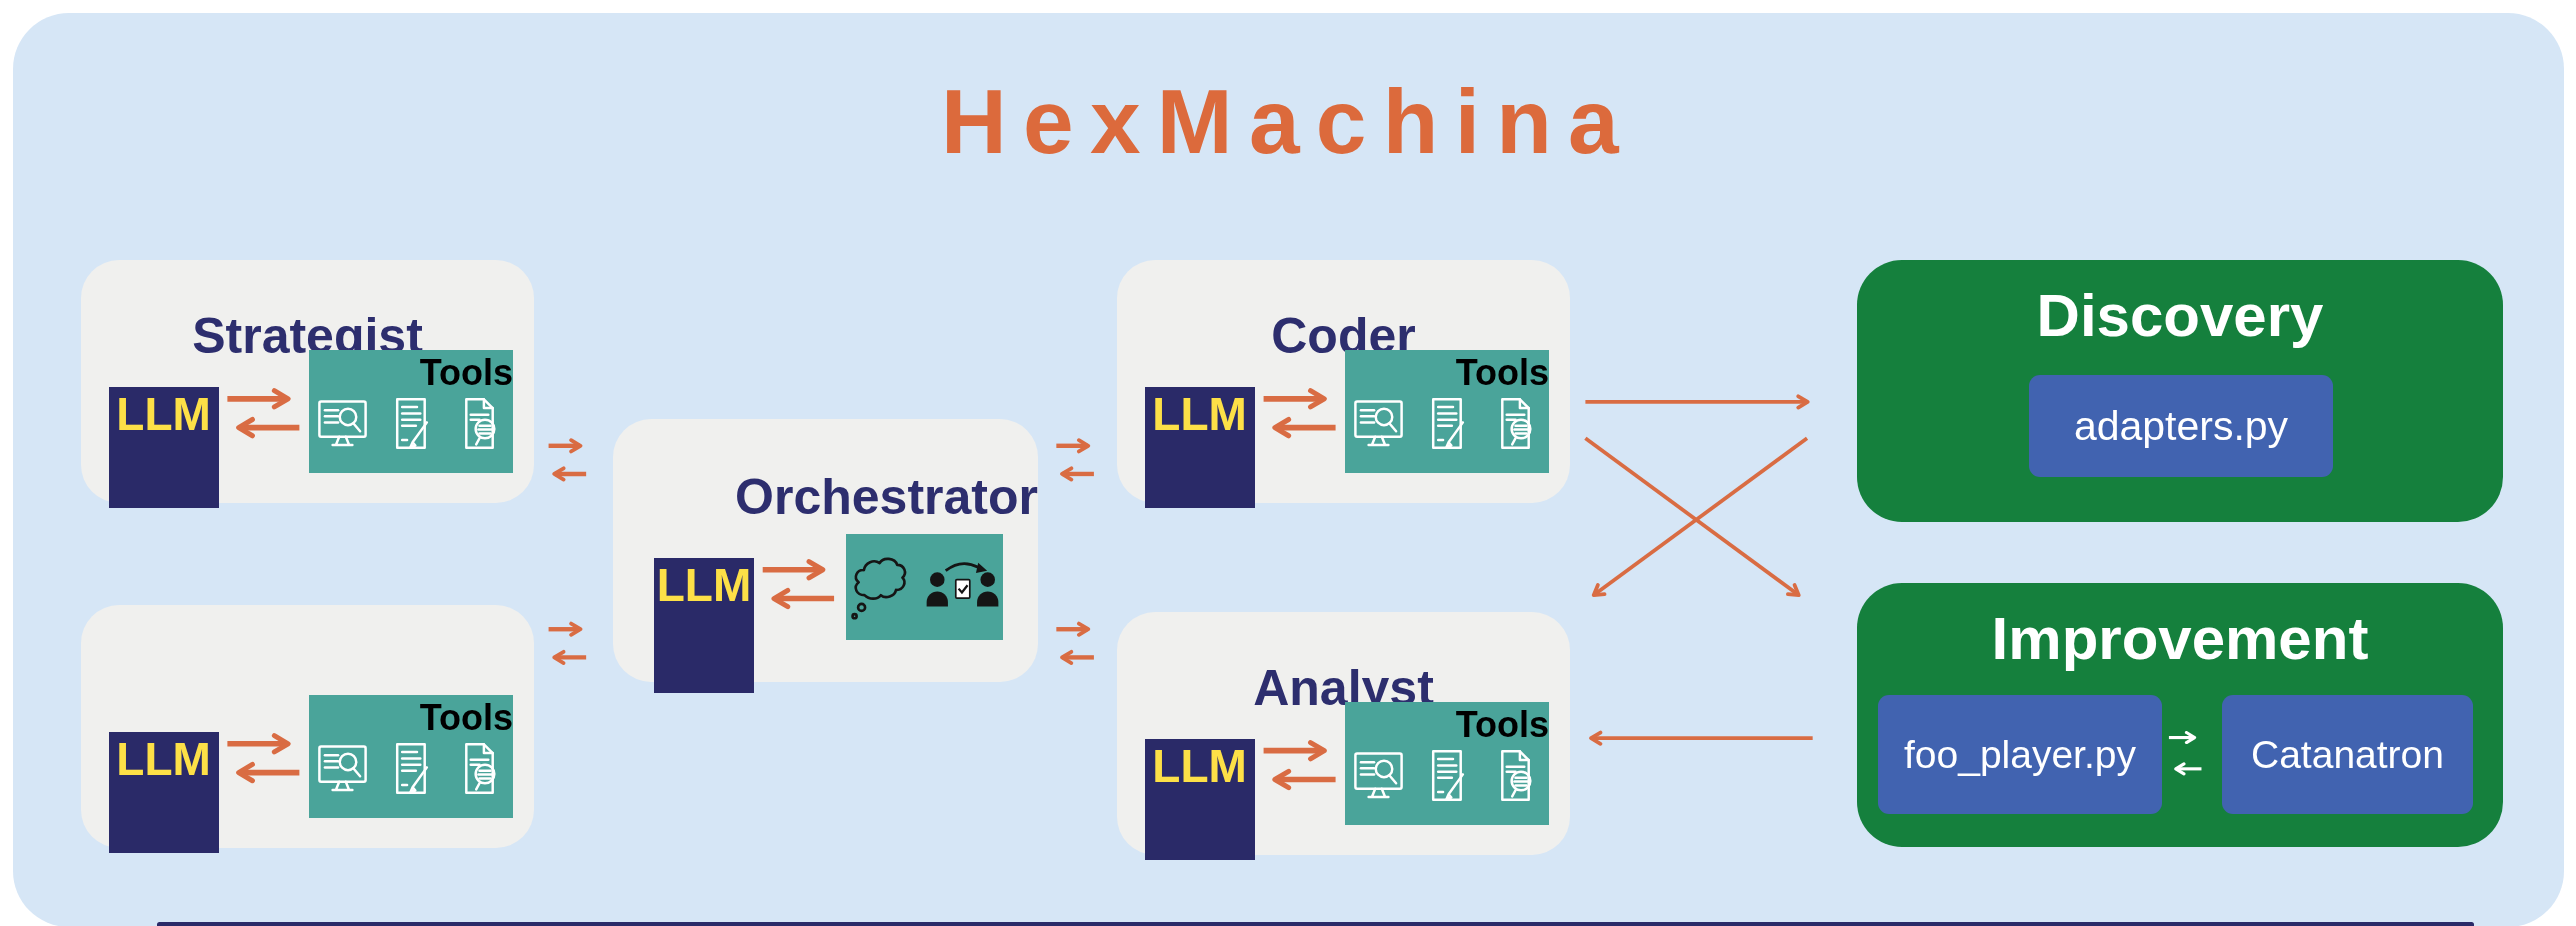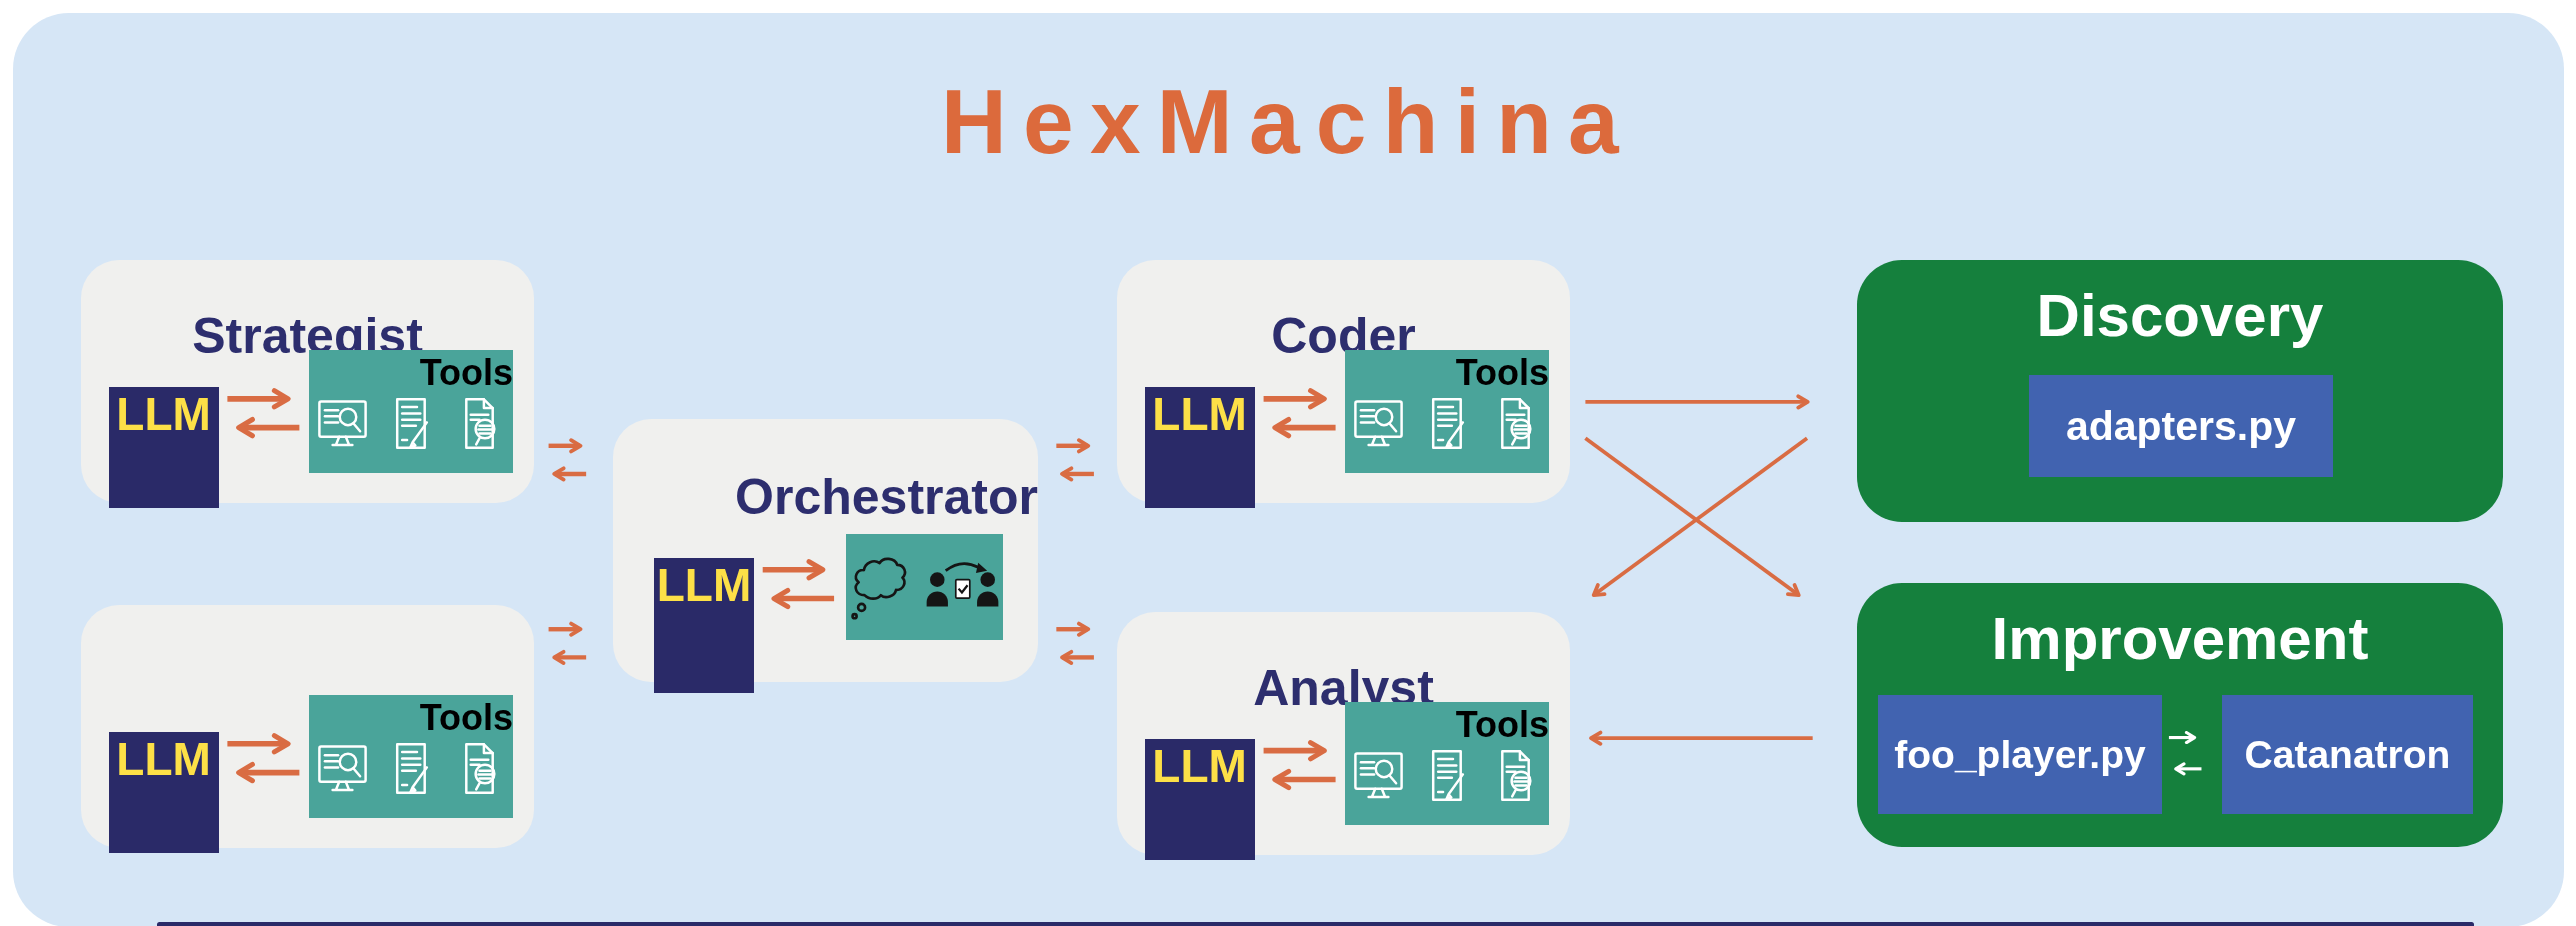--- a/index.html
+++ b/index.html
@@ -32,22 +32,22 @@
   .orch .a-title{top:21px;text-align:right;}
   .orch .llm-box{left:41px;top:103px;width:100px;height:135px;}
   .brain-box{position:absolute;left:233px;top:115px;width:157px;height:106px;background:#4aa49a;
           display:flex;align-items:center;justify-content:center;gap:6.3px;}
 
   
   .panel{position:absolute;width:646px;background:#15803d;border-radius:45px;}
   .panel.pos-discovery{left:1857px;top:260px;height:262px;}
   .panel.pos-improvement{left:1857px;top:583px;height:264px;}
   .p-title{text-align:center;margin-top:26px;font-size:60px;font-weight:bold;color:#ffffff;line-height:1;}
-  .chip{position:absolute;background:#4163b0;color:#ffffff;font-weight:bold;
-          display:flex;align-items:center;justify-content:center;}
+  .chip{position:absolute;background:#4163b0;color:#ffffff;font-weight:normal;
+          display:flex;align-items:center;justify-content:center;border-radius:11px;}
   .chip.adapters{left:172px;top:115px;width:304px;height:102px;font-size:41px;}
   .chip.fooplayer{left:21px;top:112px;width:284px;height:119px;font-size:39px;}
   .chip.catanatron{left:365px;top:112px;width:251px;height:119px;font-size:39px;}
 
   .connectors{position:absolute;left:0;top:0;pointer-events:none;}
   .tool-icon{stroke:#ffffff;fill:none;stroke-width:4.5;stroke-linecap:round;stroke-linejoin:round;}
 </style>
 </head>
 <body>
 

